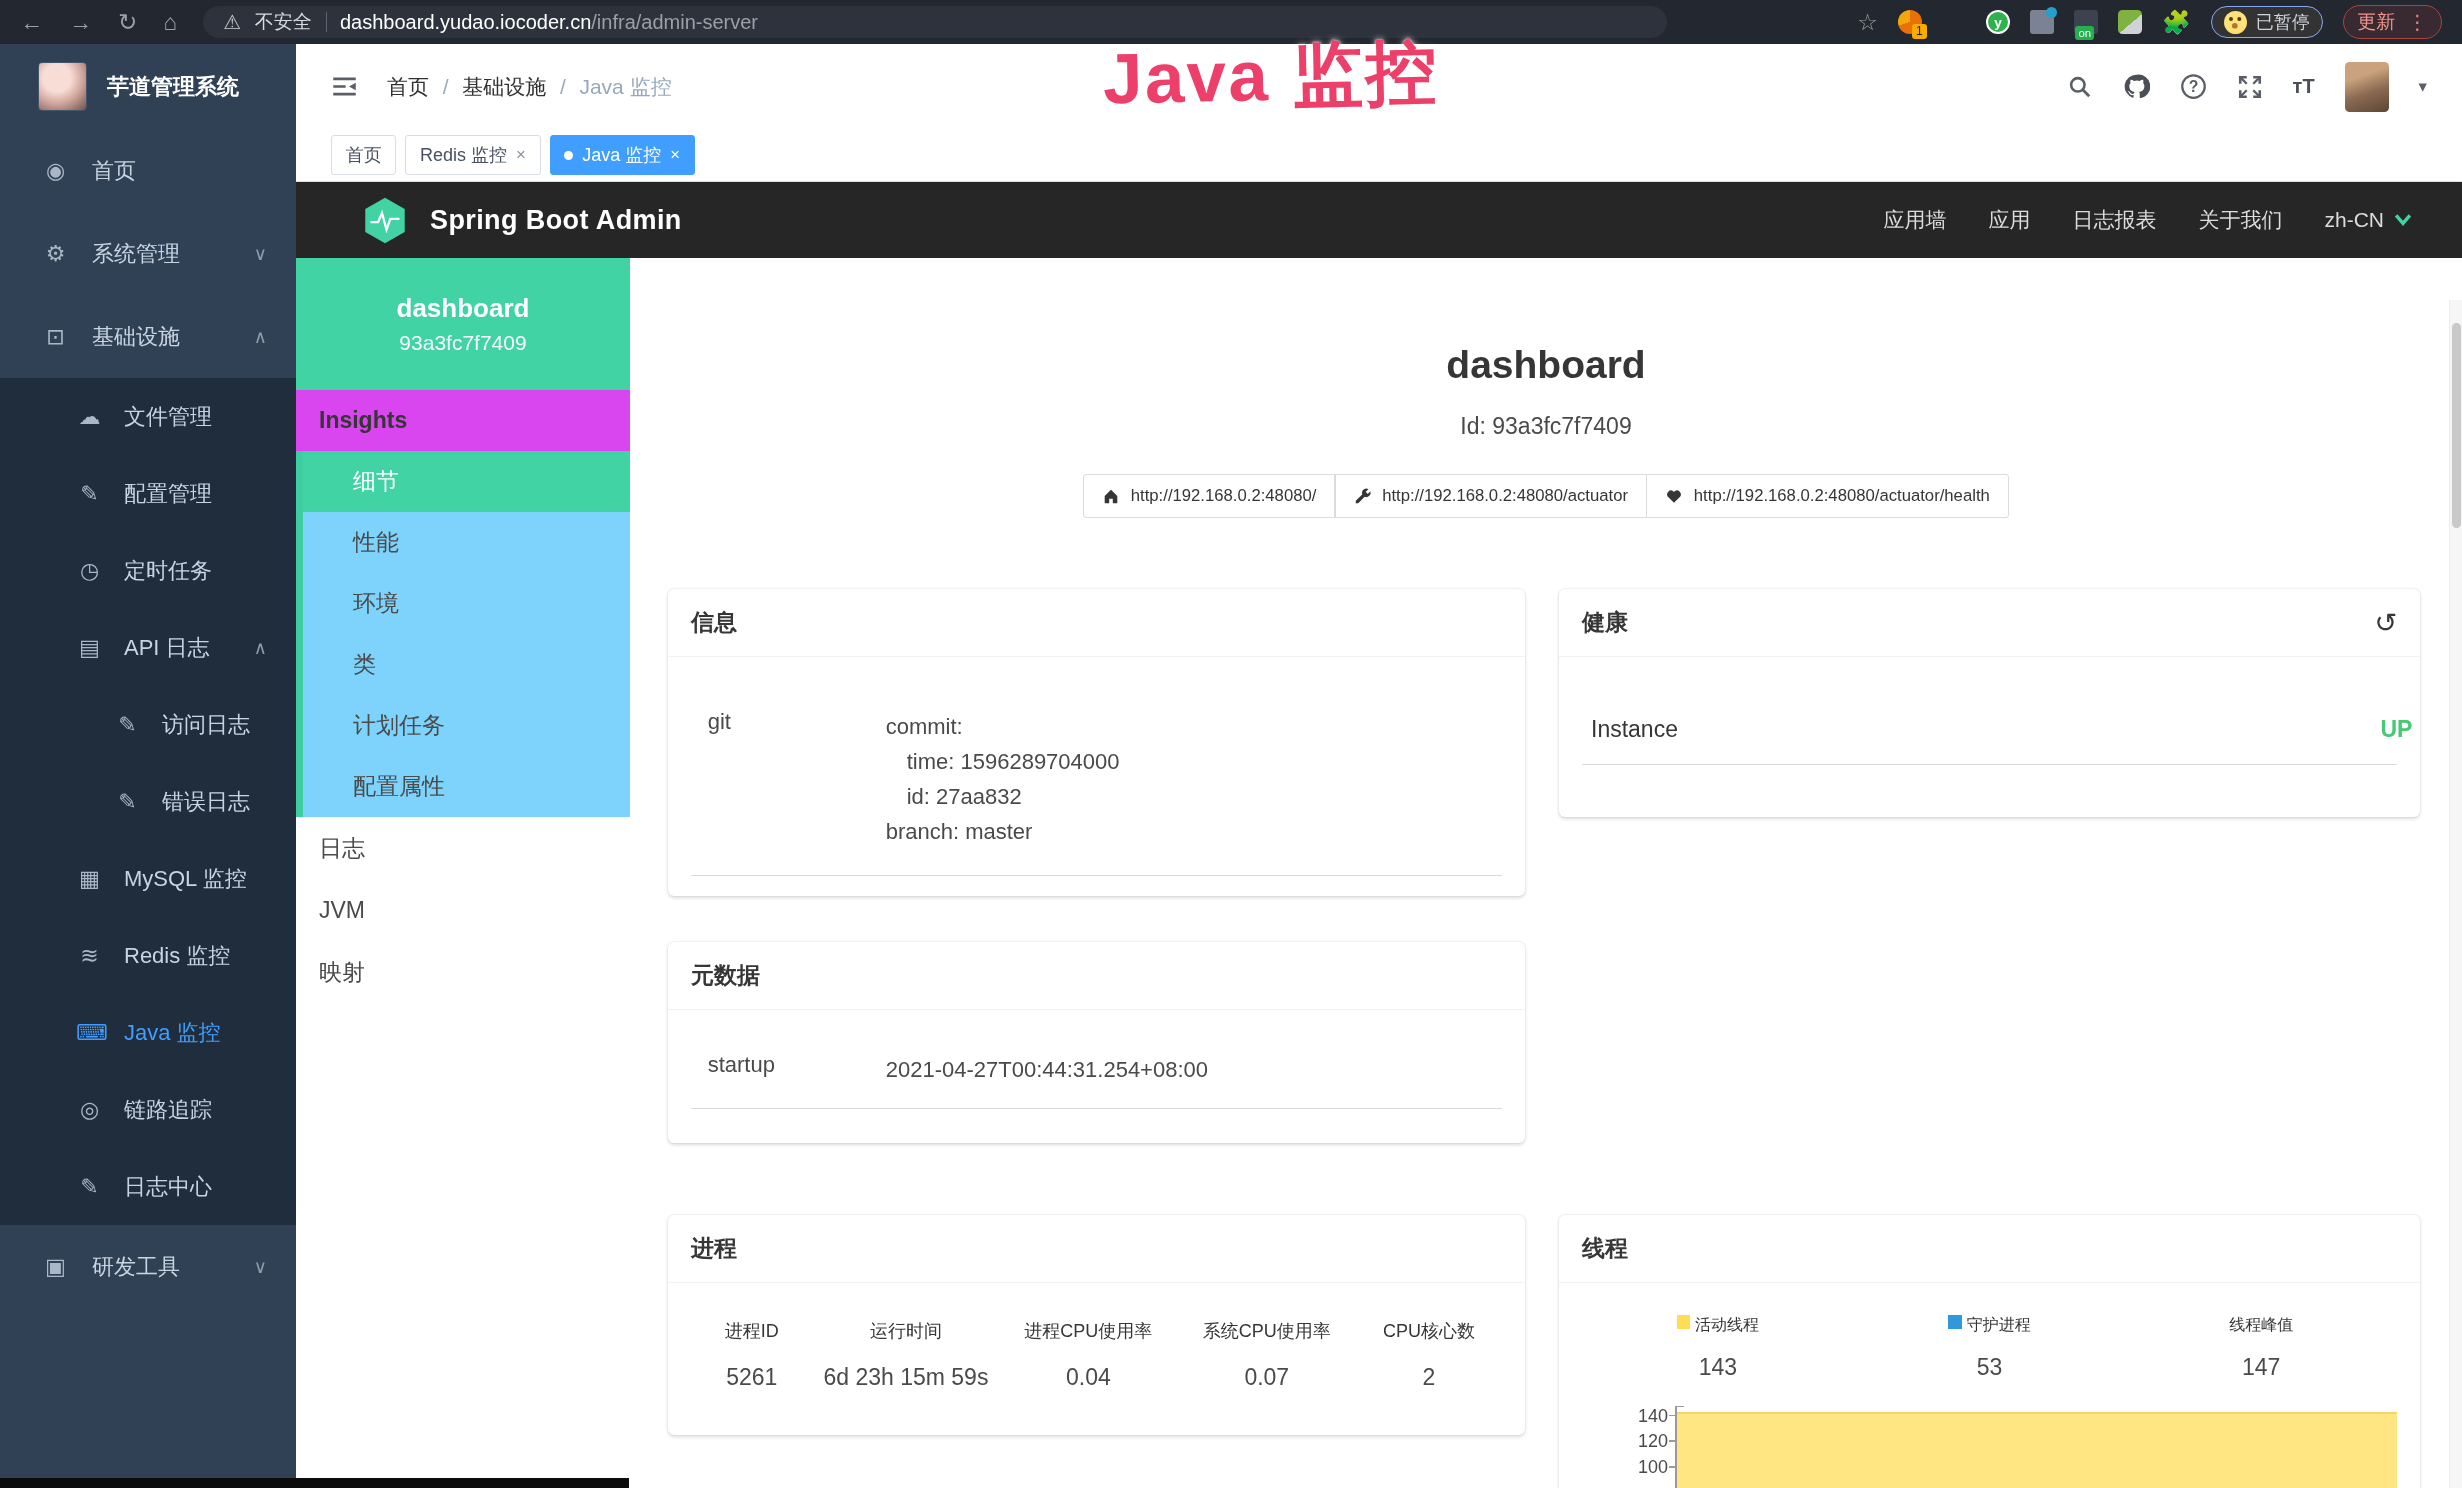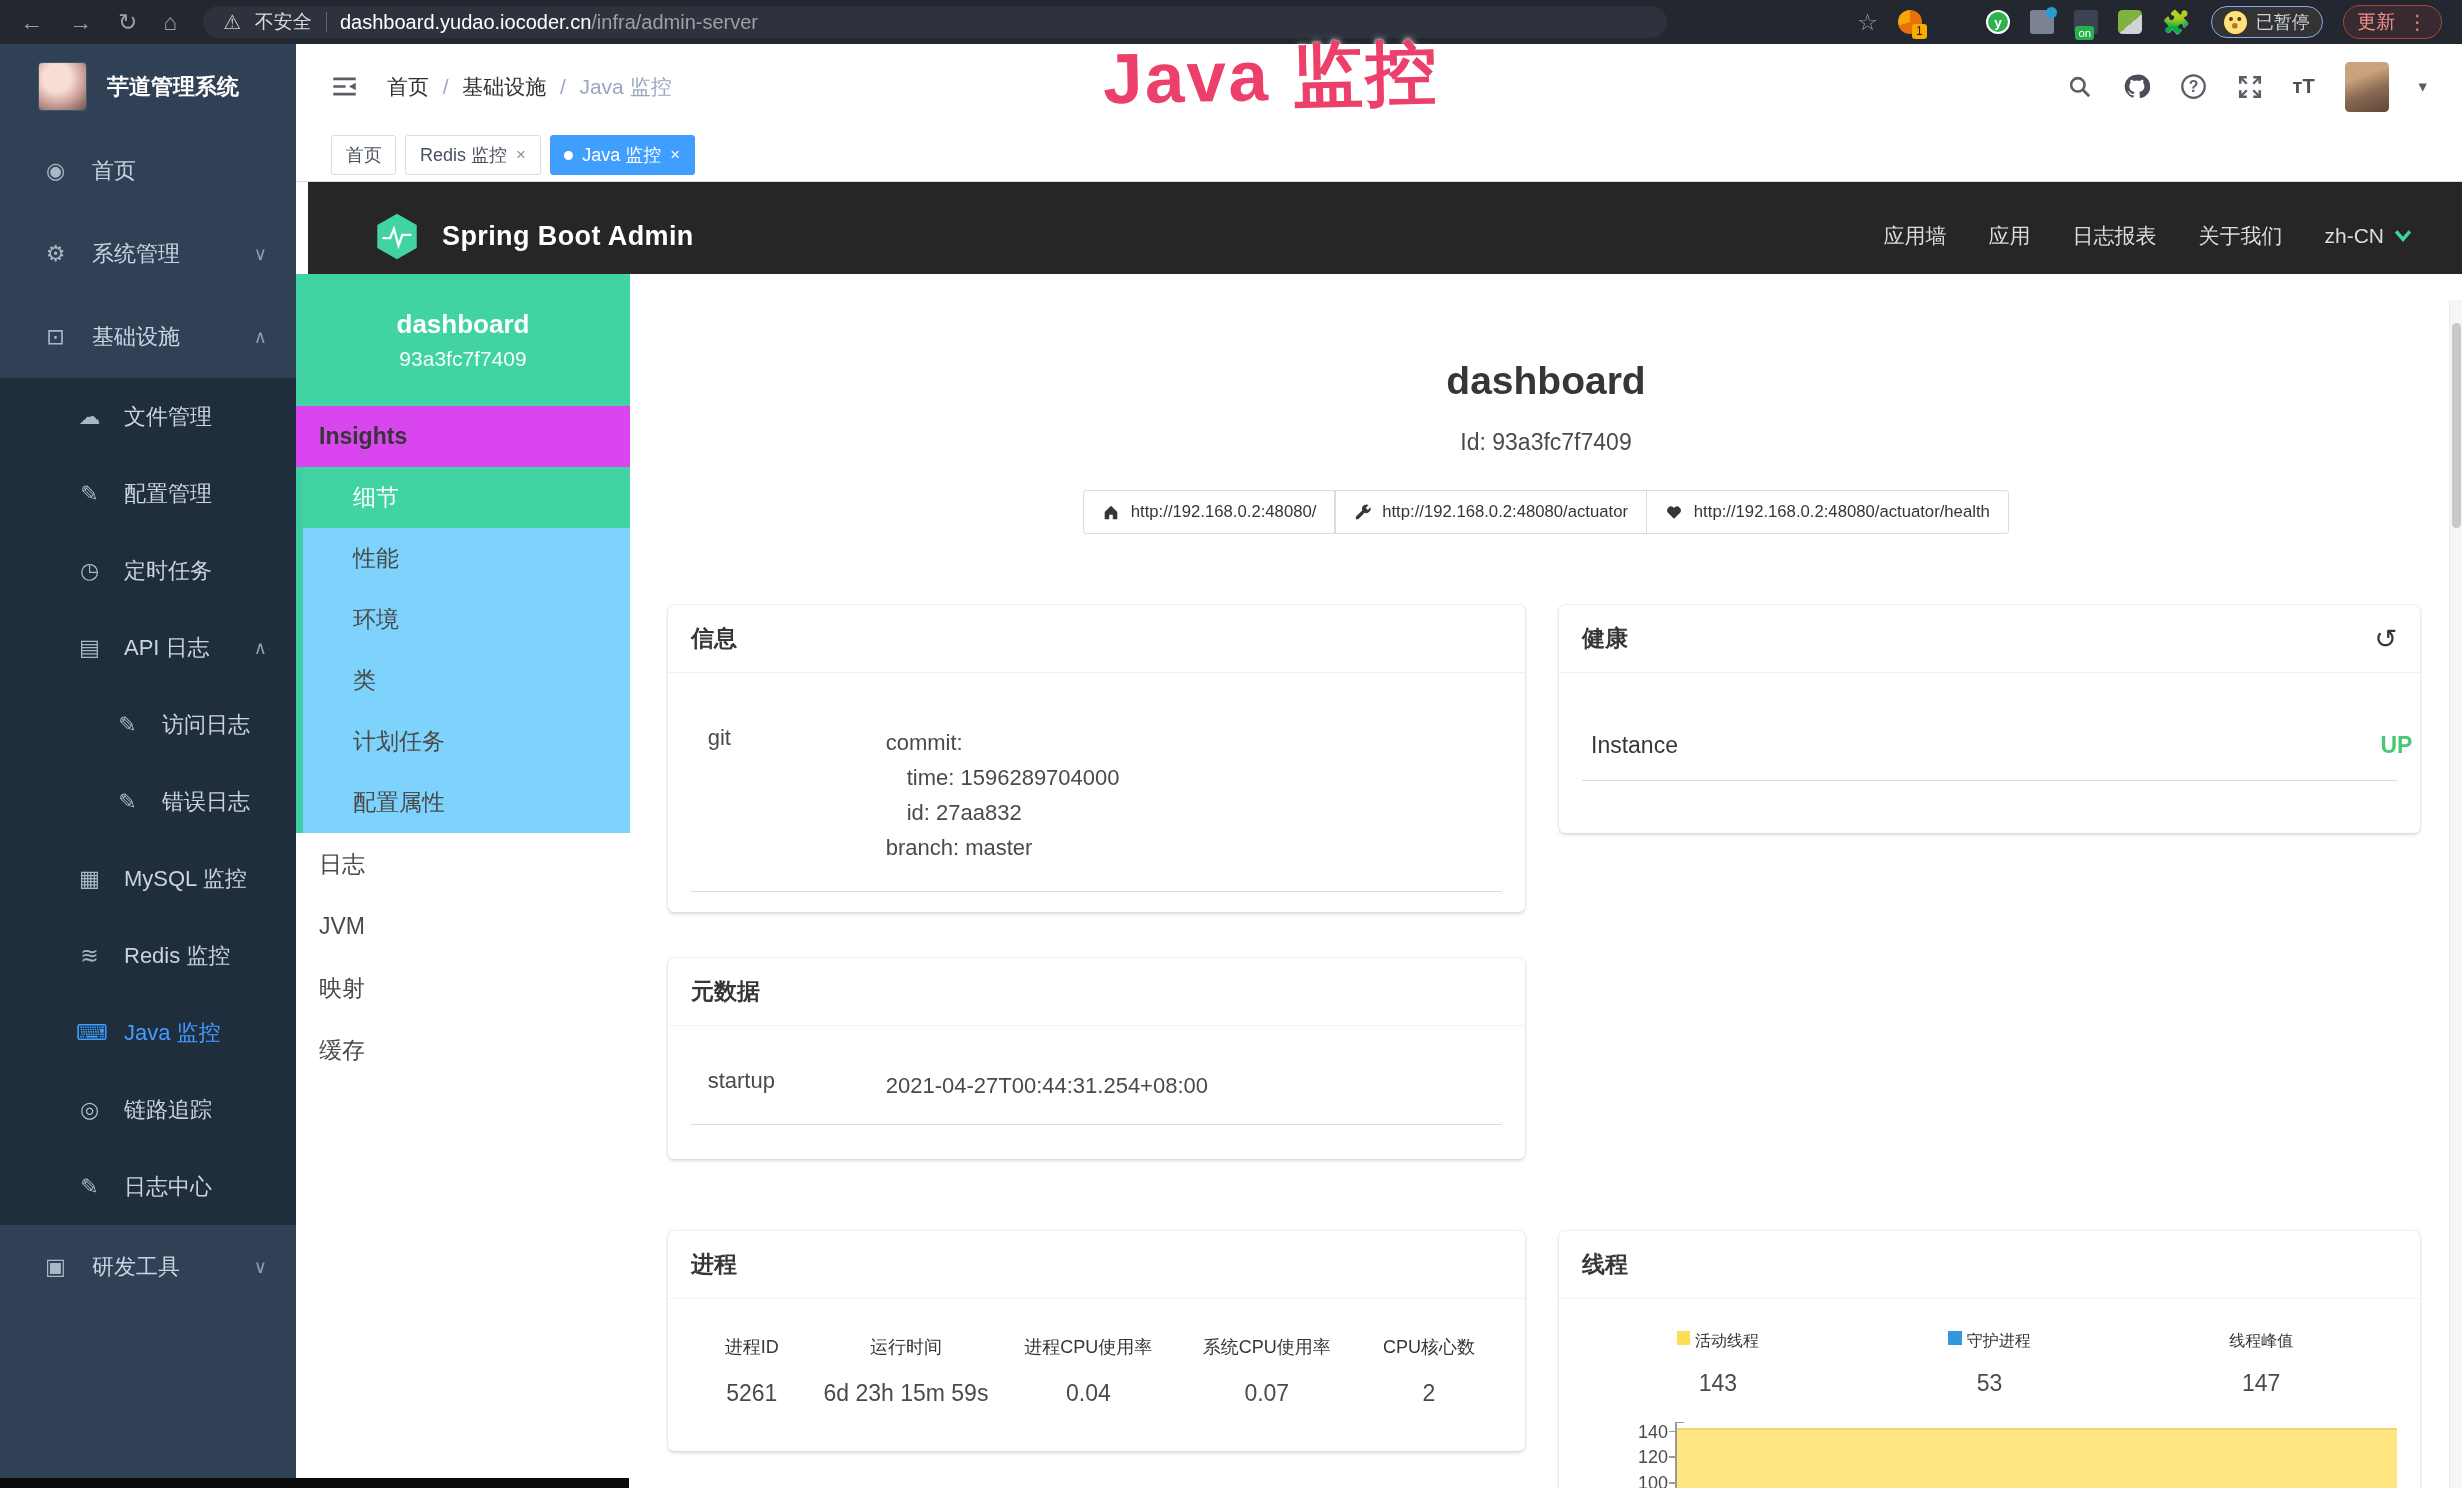--- a/index.html
+++ b/index.html
@@ -81,21 +81,21 @@
     padding-left:35px;gap:9px;flex:none;box-shadow:0 0.8px 2.3px rgba(0,21,41,.08);position:relative;z-index:5;}
   .tag{height:38px;border:0.8px solid #d8dce5;background:#fff;color:#495060;font-size:18px;
     display:flex;align-items:center;padding:0 13.7px;gap:9px;border-radius:3px;cursor:pointer;white-space:nowrap;}
   .tag .x{font-size:16.7px;color:#8a909b;}
   .tag.active{background:#409eff;border-color:#409eff;color:#fff;}
   .tag.active .x{color:#fff;}
   .tag-dot{width:9px;height:9px;border-radius:50%;background:#fff;flex:none;}
 
   
   .sba{flex:1;display:flex;flex-direction:column;min-height:0;background:#fff;}
-  .sba-navbar{height:76px;background:#262626;display:flex;align-items:center;padding:16px 49px 0 67px;flex:none;margin-left:12px;}
+  .sba-navbar{height:76px;background:#262626;display:flex;align-items:center;padding:0 49px 0 67px;flex:none;}
   .sba-brand{color:#fff;font-size:27px;font-weight:bold;margin-left:23px;letter-spacing:0.4px;white-space:nowrap;}
   .sba-nav{margin-left:auto;display:flex;align-items:center;gap:42px;color:#dcdcdc;font-size:21px;white-space:nowrap;}
   .sba-nav .item{cursor:pointer;}
   .locale{display:flex;align-items:center;gap:9px;cursor:pointer;}
 
   .sba-body{flex:1;display:flex;min-height:0;}
   .sba-sidebar{width:334px;flex:none;background:#fff;display:flex;flex-direction:column;}
   .inst-head{height:132px;background:#42d3a5;color:#fff;display:flex;flex-direction:column;
     align-items:center;justify-content:center;gap:7.6px;flex:none;cursor:pointer;}
   .inst-name{font-size:26px;font-weight:bold;}
@@ -363,21 +363,20 @@
               <div class="ins-item active">细节</div>
               <div class="ins-item">性能</div>
               <div class="ins-item">环境</div>
               <div class="ins-item">类</div>
               <div class="ins-item">计划任务</div>
               <div class="ins-item">配置属性</div>
             </div>
             <div class="root-item">日志</div>
             <div class="root-item">JVM</div>
             <div class="root-item">映射</div>
-            <div class="root-item">缓存</div>
           </aside>
 
           <main class="sba-content">
             <h1 class="content-title">dashboard</h1>
             <div class="content-id">Id: 93a3fc7f7409</div>
 
             <div class="chips">
               <span class="chip">
                 <svg viewBox="0 0 20 20">
                     <path d="M3 10l7-7 7 7v8h-5v-5H8v5H3v-8z"></path>

